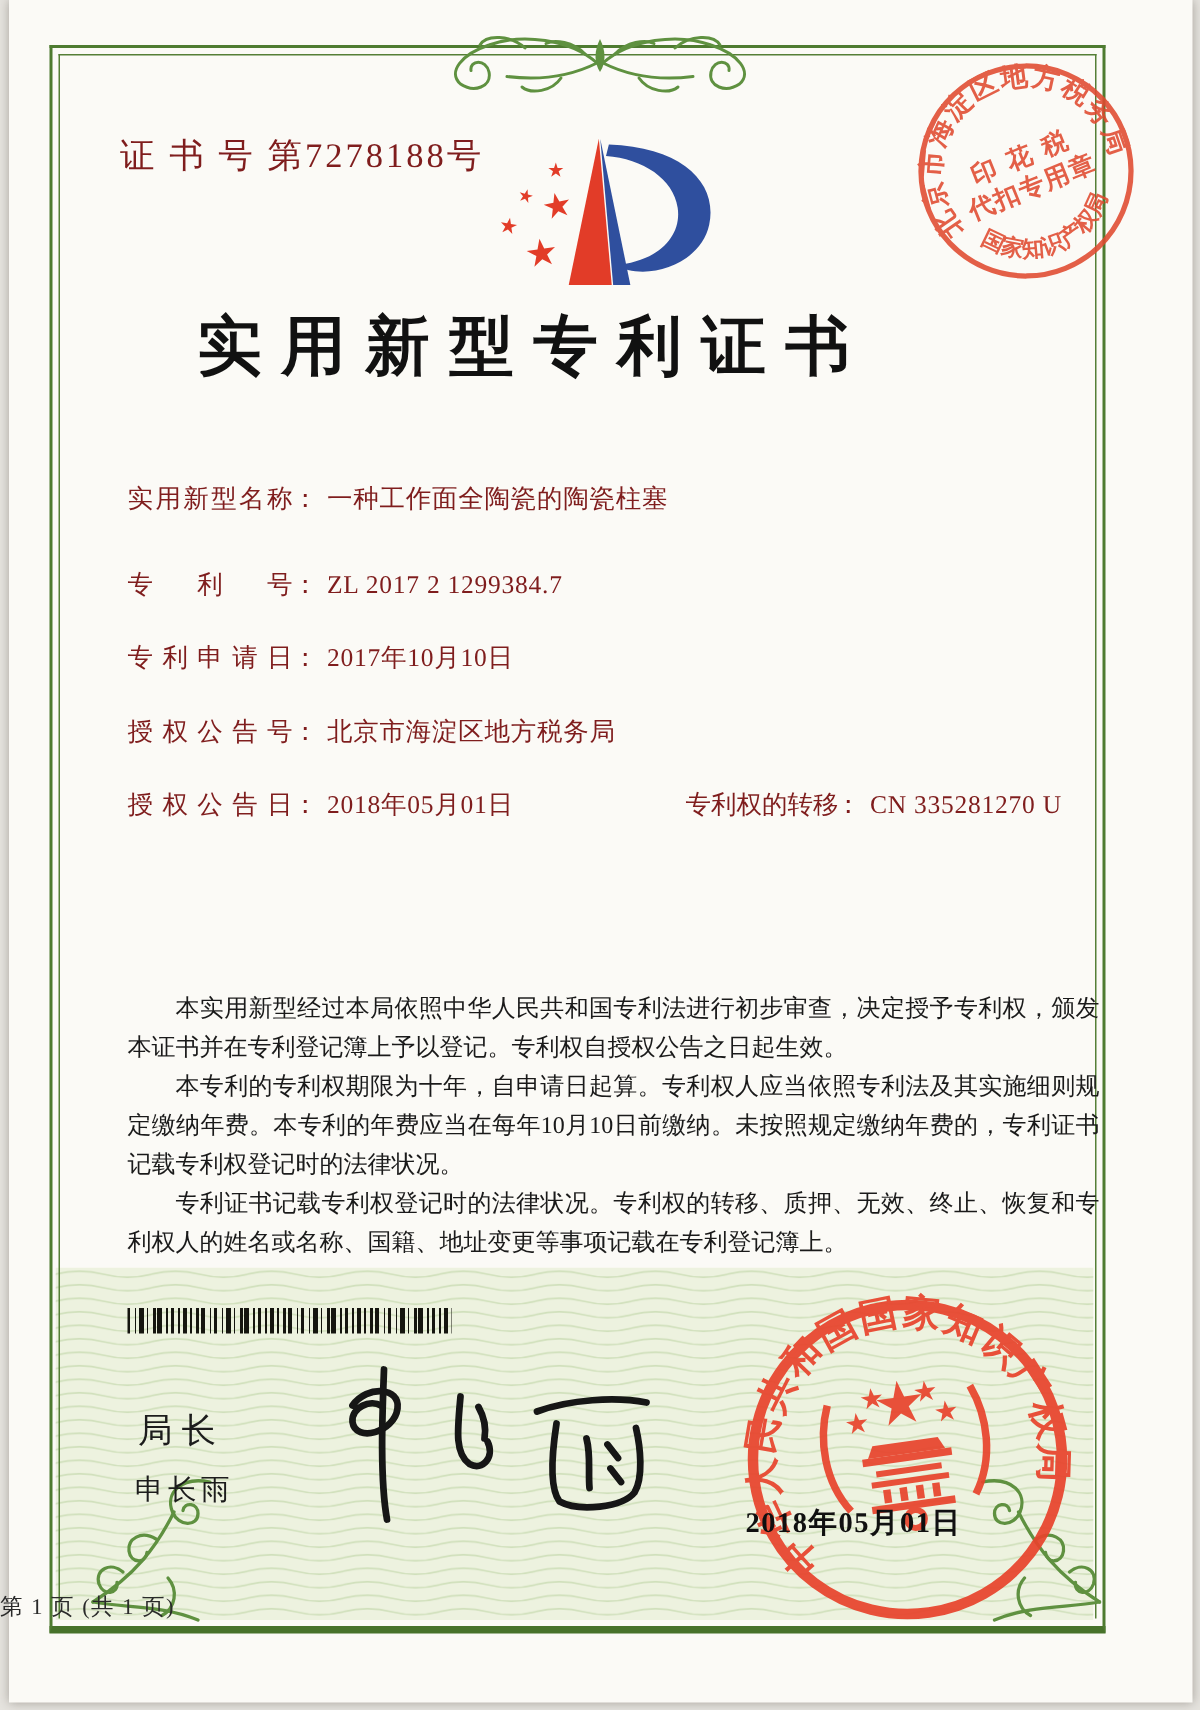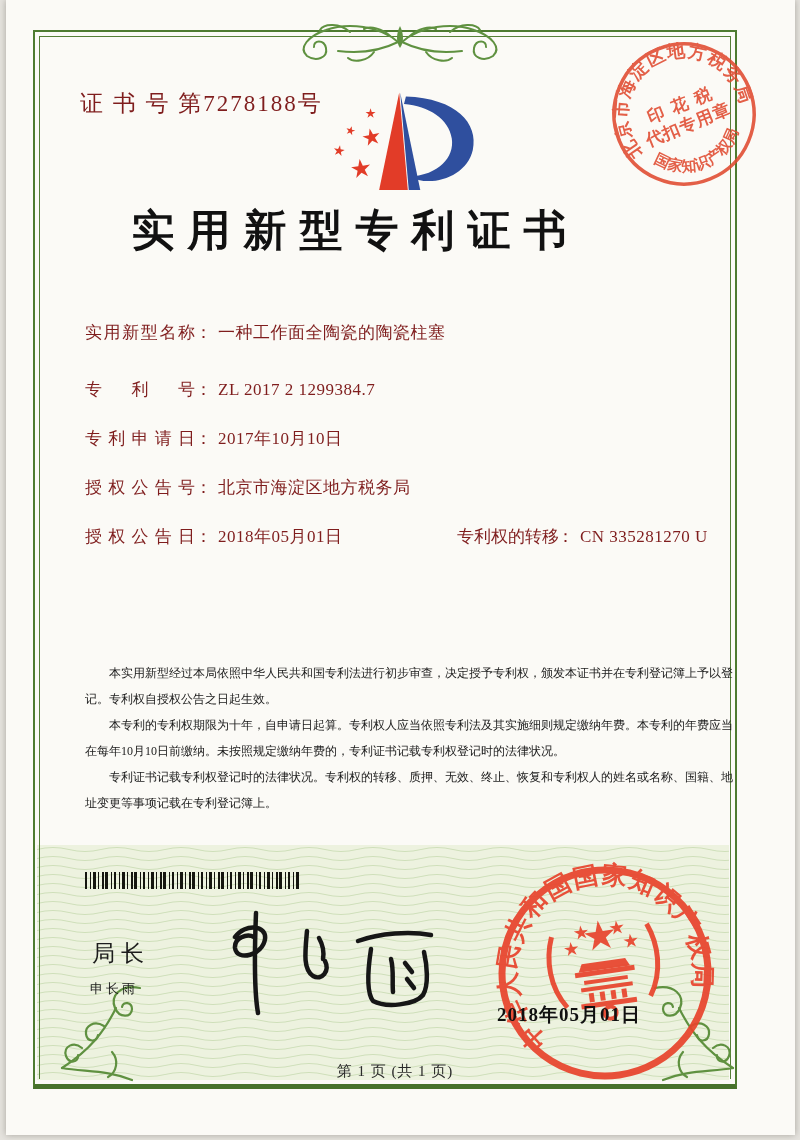--- a/index.html
+++ b/index.html
@@ -38,33 +38,33 @@
     text-align:justify;text-align-last:justify;text-justify:inter-ideograph;
     vertical-align:top;
   }
   .fcolon{display:inline-block;vertical-align:top;margin-right:6px;}
   .fvalue{letter-spacing:.5px;}
   .fvalue.wrapping{display:inline-block;width:505px;white-space:normal;vertical-align:top;line-height:28px;}
   .grant-row{position:relative;font-size:17px;line-height:29px;margin-top:6px;white-space:nowrap;}
   .grant-right{position:absolute;left:372px;top:0;}
   .grant-right .flabel{width:100px;}
   .paras{left:85px;top:660px;width:648px;}
-  .paras p{margin:0;text-indent:2em;text-align:justify;font-size:12px;line-height:26px;color:#1a1a1a;}
+  .paras p{margin:0;text-indent:2em;text-align:justify;font-size:16px;line-height:26px;color:#1a1a1a;}
   
   .barcode{
     left:85px;top:872px;width:216px;height:17px;
     background:
       repeating-linear-gradient(90deg,#15150f 0 2px,rgba(0,0,0,0) 2px 5px,#15150f 5px 6px,rgba(0,0,0,0) 6px 8px,#15150f 8px 11px,rgba(0,0,0,0) 11px 13px,#15150f 13px 14px,rgba(0,0,0,0) 14px 17px,#15150f 17px 19px,rgba(0,0,0,0) 19px 20px,#15150f 20px 23px,rgba(0,0,0,0) 23px 26px,#15150f 26px 27px,rgba(0,0,0,0) 27px 29px);
   }
   .signer-title{left:92px;top:938px;font-size:23px;letter-spacing:6px;color:#1c1c1c;
     font-family:"Liberation Sans","DejaVu Sans",sans-serif;}
-  .signer-name{left:90px;top:980px;font-size:13px;letter-spacing:3px;color:#1c1c1c;
+  .signer-name{left:90px;top:980px;font-size:19px;letter-spacing:3px;color:#1c1c1c;
     font-family:"Liberation Sans","DejaVu Sans",sans-serif;}
   .seal-date{left:497px;top:1002px;font-size:19px;letter-spacing:1px;color:#101010;font-weight:bold;z-index:6;}
-  .footer{left:0;top:1062px;width:790px;text-align:center;font-size:15px;letter-spacing:1px;color:#2a2a2a;}
+  .footer{left:0;top:1062px;width:790px;font-size:15px;letter-spacing:1px;color:#2a2a2a;}
   svg{display:block;}
   .z2{z-index:2;} .z3{z-index:3;} .z4{z-index:4;} .z5{z-index:5;}
 </style>
 </head>
 <body>
 
 <div class="abs paper"></div>
 
 <svg class="abs guilloche" width="692" height="235" viewBox="0 0 692 235" preserveAspectRatio="none">
   <defs>

